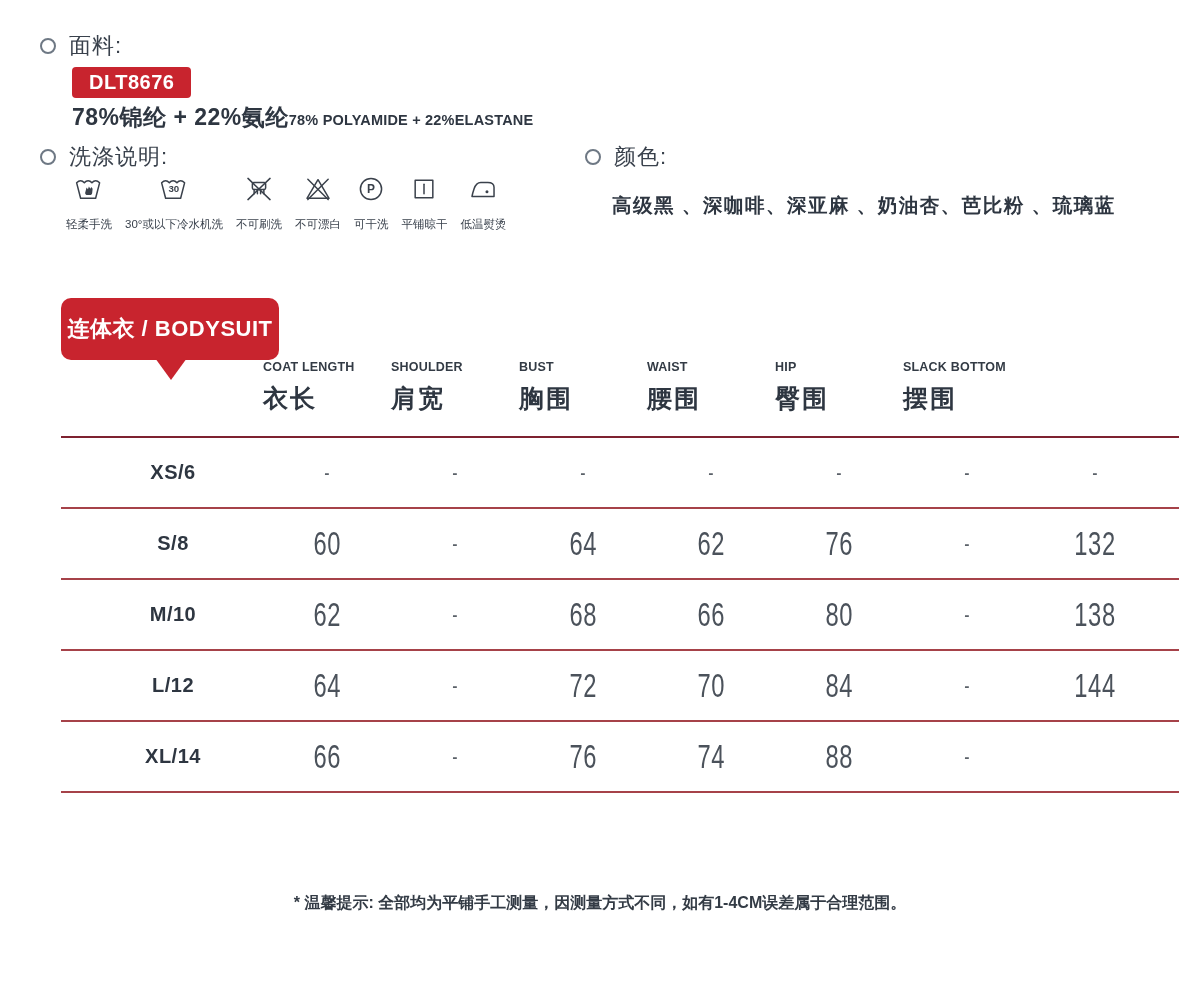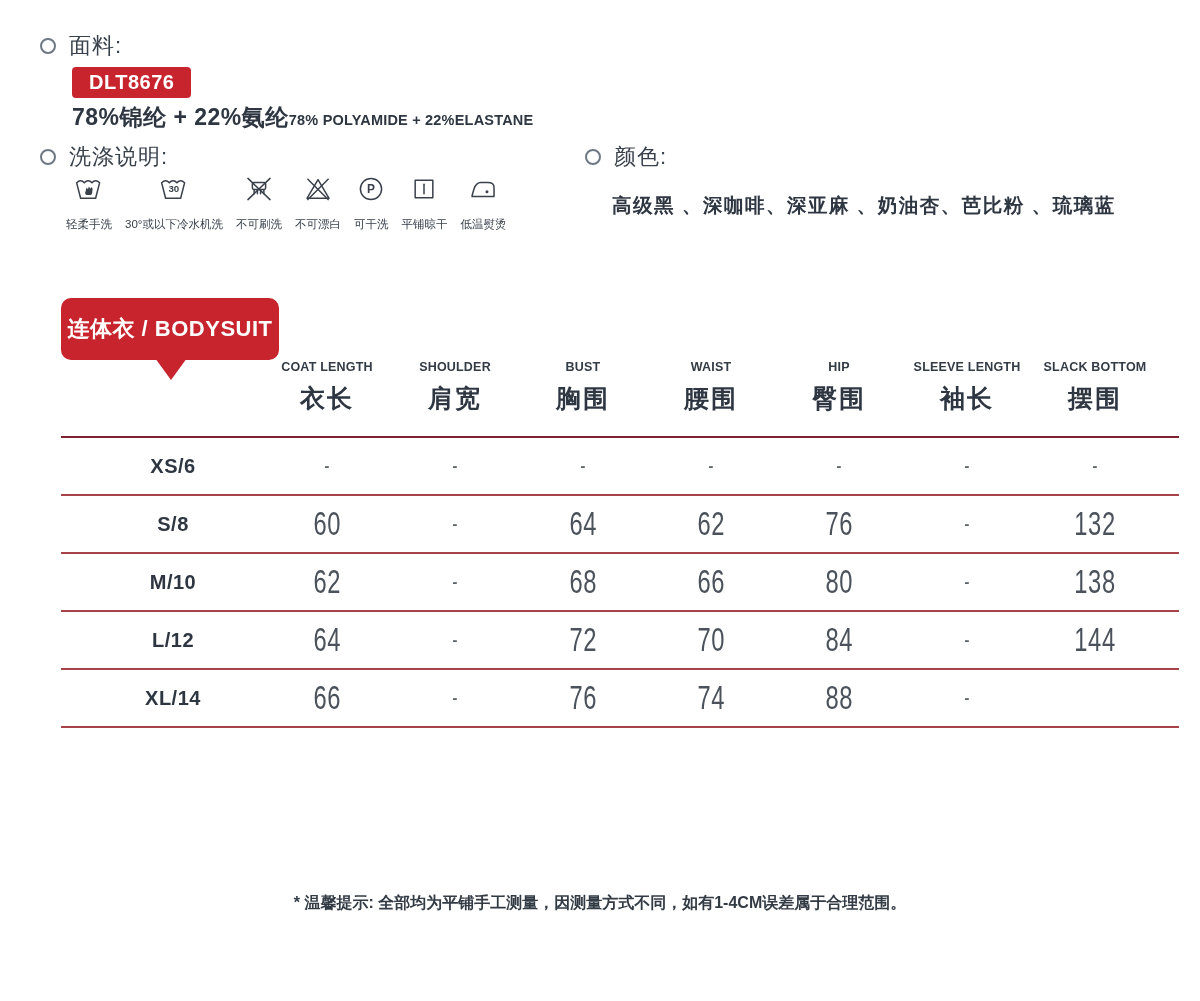--- a/index.html
+++ b/index.html
@@ -56,26 +56,26 @@
     border-top:22px solid #c8242e; z-index:2;
   }
 
   
   .size-table { position:absolute; left:61px; top:352px; width:1118px; }
   .thead {
     display:grid; grid-template-columns:202px repeat(7,128px);
     height:86px; padding-top:8px;
     border-bottom:2px solid #7e2230;
   }
-  .th { text-align:center; }
+  .th { text-align:left; }
   .th .en { font-size:12.5px; font-weight:700; letter-spacing:0.2px; color:#333b45; }
   .th .cn { font-size:25px; font-weight:700; letter-spacing:2px; margin-top:8px; color:#2e3641; }
   .tr {
     display:grid; grid-template-columns:202px repeat(7,128px);
-    height:58px; align-items:center;
+    height:71px; align-items:center;
     border-bottom:2px solid #a64249;
   }
   .td { text-align:center; }
   .td.size { font-size:20px; font-weight:700; color:#2e3641; letter-spacing:0.5px; padding-left:22px; }
   .num {
     display:inline-block; font-size:33px; font-weight:300; color:#4b525b;
     transform:scaleX(0.72); letter-spacing:1px;
   }
   .num.dash { font-size:22px; font-weight:400; color:#5a6068; }
 
@@ -182,24 +182,20 @@
       </div>
       <div class="th">
         <div class="en">WAIST</div>
         <div class="cn">腰围</div>
       </div>
       <div class="th">
         <div class="en">HIP</div>
         <div class="cn">臀围</div>
       </div>
       <div class="th">
-        <div class="en">SLEEVE LENGTH</div>
-        <div class="cn">袖长</div>
-      </div>
-      <div class="th">
         <div class="en">SLACK BOTTOM</div>
         <div class="cn">摆围</div>
       </div>
     </div>
 
     <div class="tr">
       <div class="td size">XS/6</div>
       <div class="td"><span class="num dash">-</span></div>
       <div class="td"><span class="num dash">-</span></div>
       <div class="td"><span class="num dash">-</span></div>

